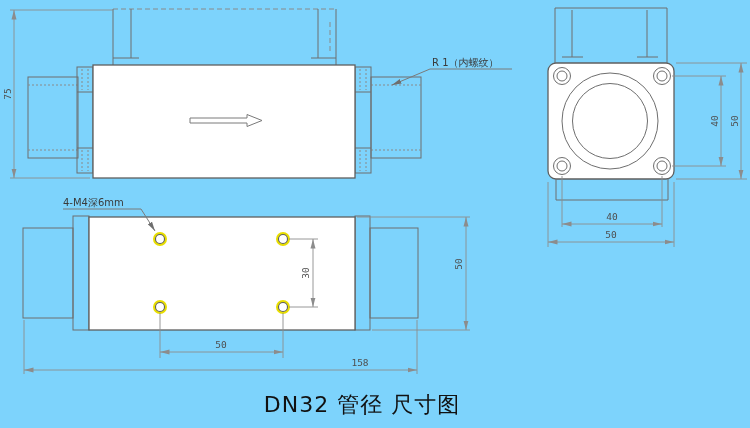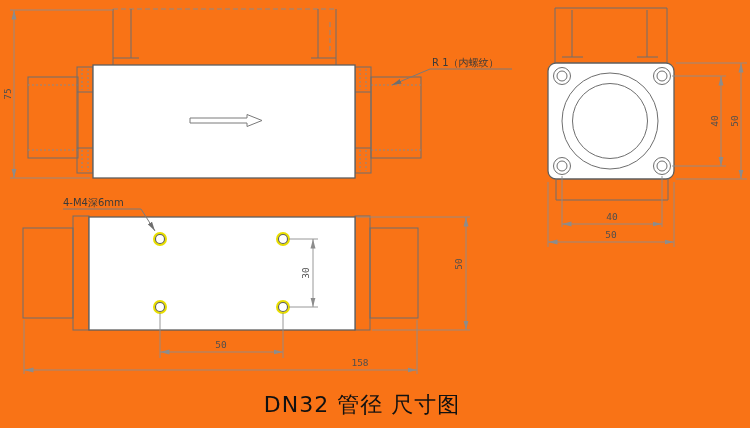--- a/index.html
+++ b/index.html
@@ -1,16 +1,16 @@
 <!DOCTYPE html>
 <html><head>
 <meta charset="utf-8">
 <style>
   html,body { margin:0; padding:0; background:#ffffff; }
-  .canvas { position:relative; width:750px; height:428px; background:#f97316; overflow:hidden; }
+  .canvas { position:relative; width:750px; height:428px; background:#7dd3fc; overflow:hidden; }
   svg { display:block; }
   .part   { stroke:#5f5f5f; stroke-width:1.3; fill:#ffffff; }
   .pline  { stroke:#6e6e6e; stroke-width:1;  fill:none; }
   .thin   { stroke:#7a7a7a; stroke-width:1;  fill:none; }
   .dashl  { stroke:#8a8a8a; stroke-width:1;  fill:none; stroke-dasharray:5 3; }
   .dotl   { stroke:#8a8a8a; stroke-width:1;  fill:none; stroke-dasharray:2 2; }
   .dim    { stroke:#8c8c8c; stroke-width:0.9; fill:none; }
   text.dimtxt { font-family:"DejaVu Sans Mono","Liberation Mono",monospace; font-size:9.5px; fill:#4f4f4f; }
   text.lbltxt { font-family:"DejaVu Sans","Liberation Sans",sans-serif; font-size:10px; fill:#3a3a3a; }
   text.cap    { font-family:"DejaVu Sans","Liberation Sans",sans-serif; font-size:22px; font-weight:500; fill:#111111; letter-spacing:1px; }

